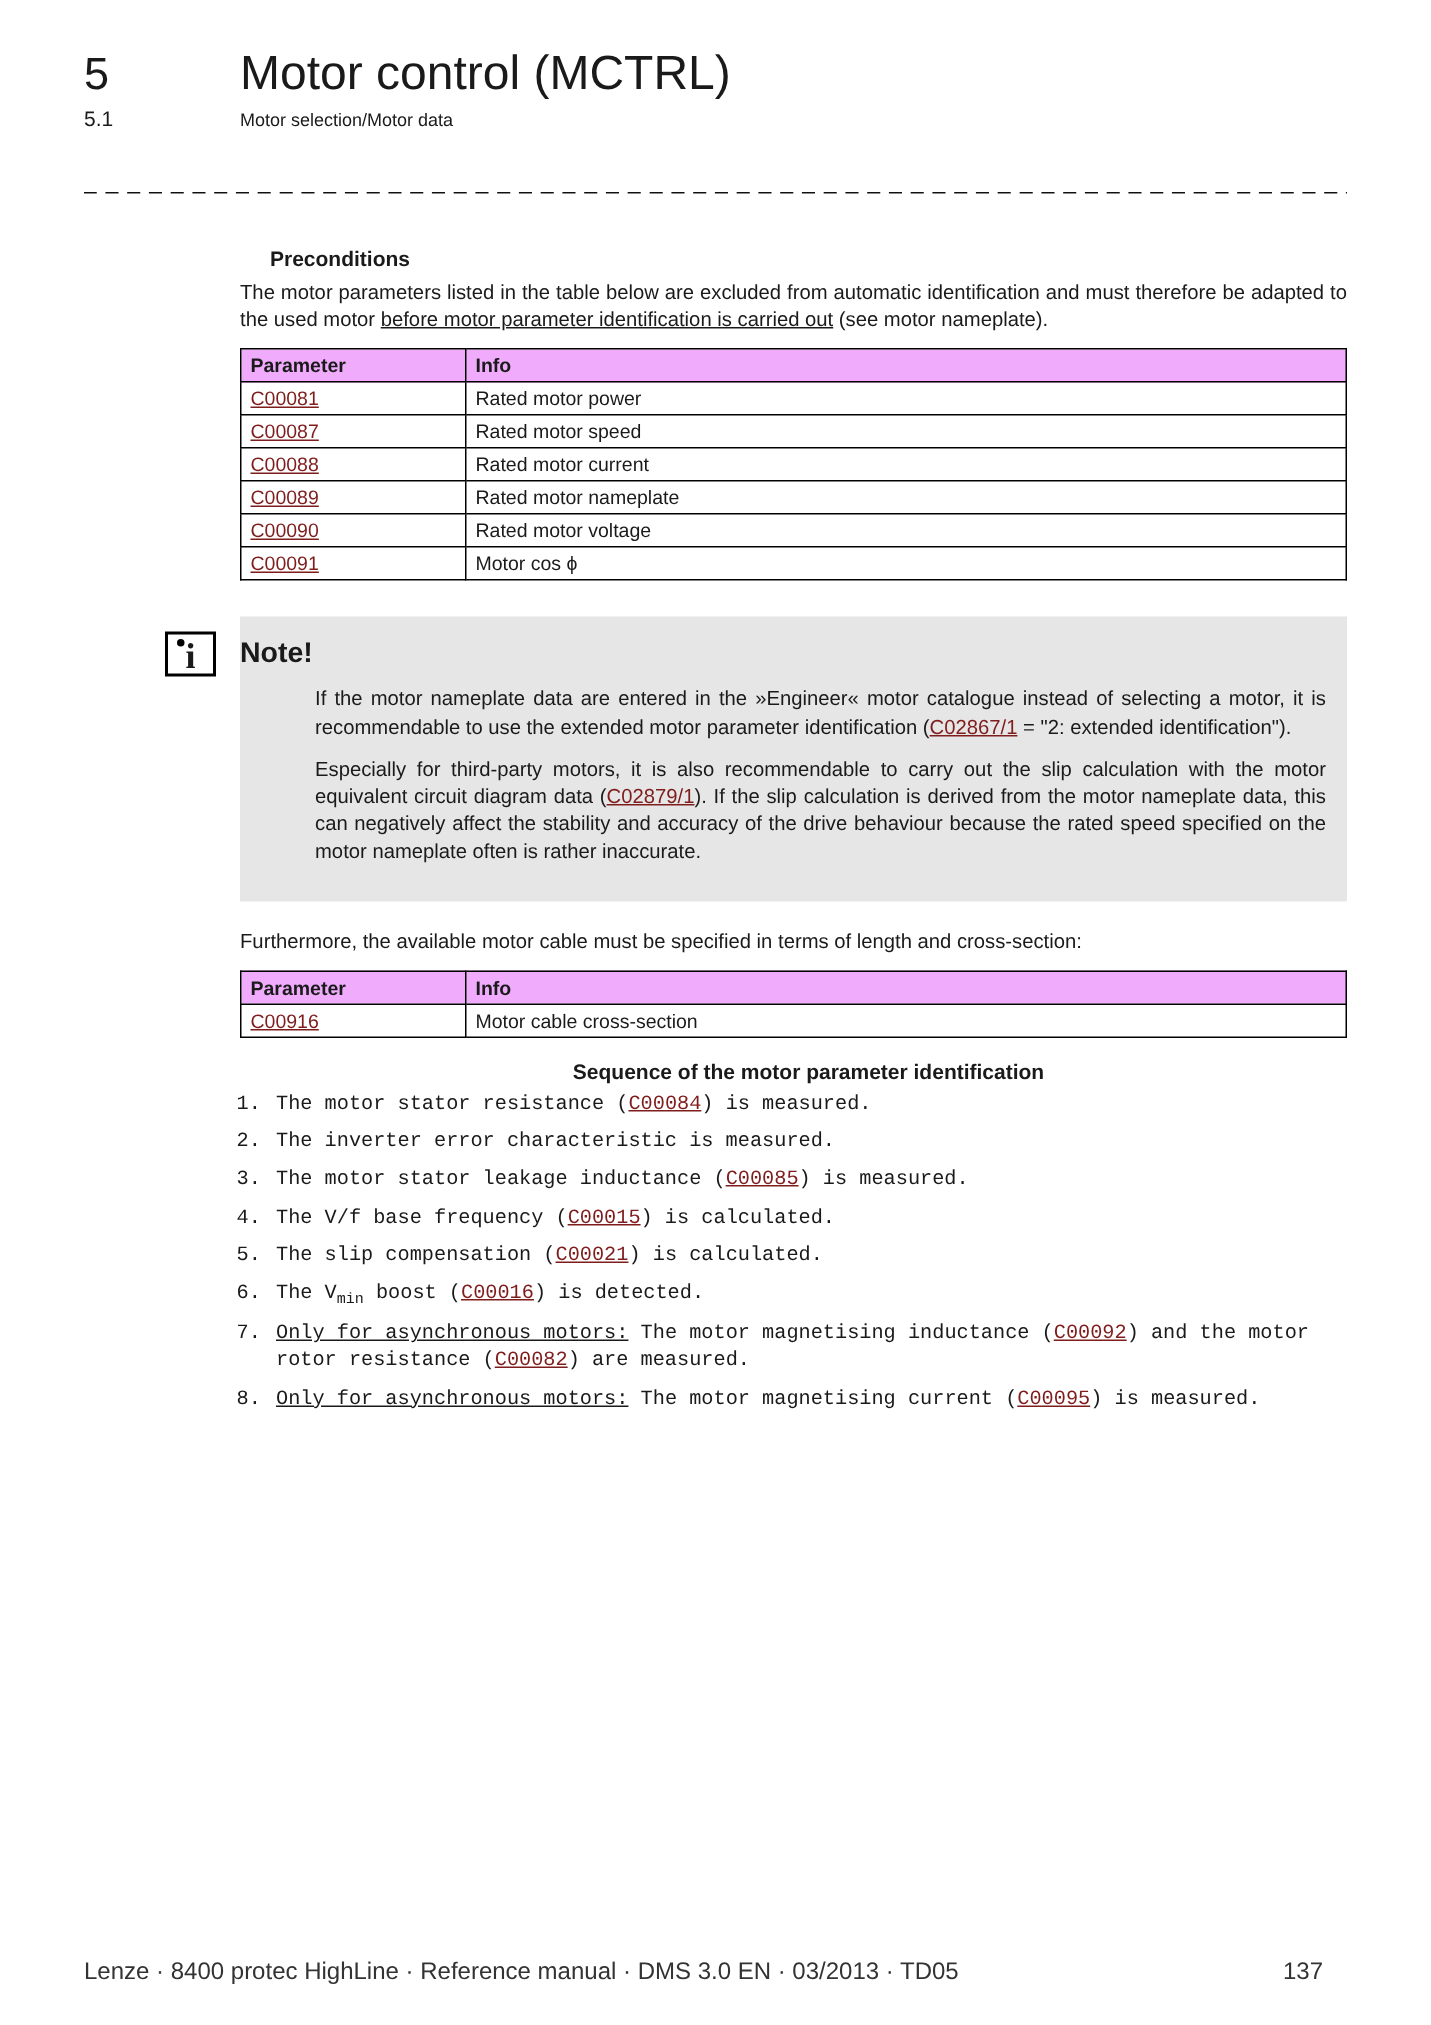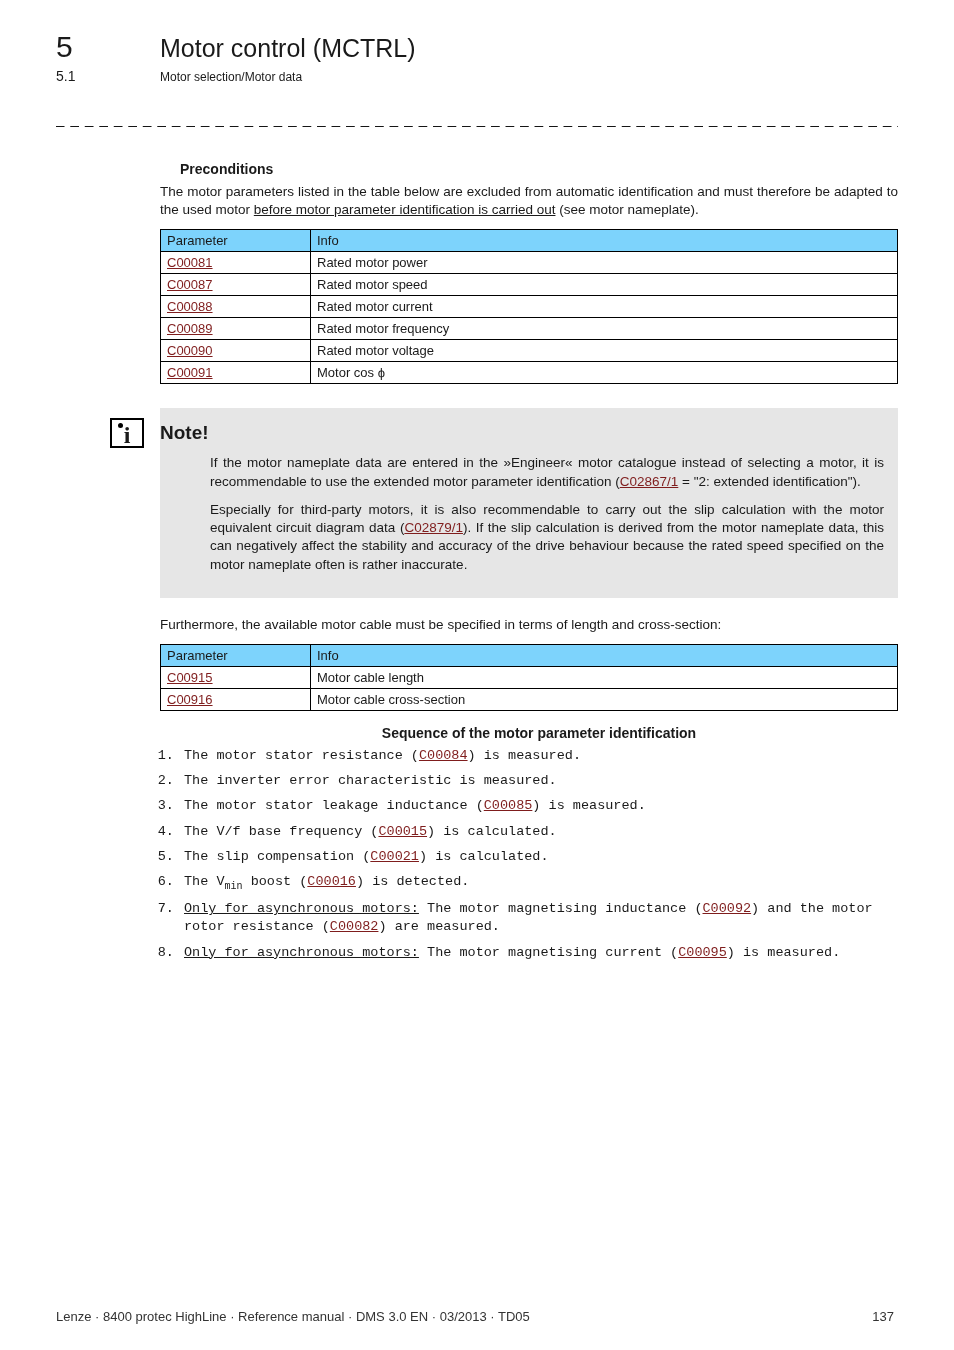--- a/index.html
+++ b/index.html
@@ -19,21 +19,21 @@
     display: flex;
     align-items: baseline;
     gap: 44px;
   }
   .chapter-num {
     font-size: 30px;
     font-weight: 400;
     width: 60px;
   }
   .chapter-title {
-    font-size: 25px;
+    font-size: 32px;
     font-weight: 400;
   }
   .subheader-row {
     display: flex;
     align-items: flex-end;
     gap: 44px;
     margin-top: 4px;
   }
   .sub-num {
     font-size: 14px;
@@ -70,22 +70,22 @@
     margin-bottom: 8px;
     font-size: 13px;
   }
   table.param th, table.param td {
     border: 1px solid #000;
     padding: 3px 6px;
     text-align: left;
     vertical-align: top;
   }
   table.param th {
-    background: #7dd3fc;
-    font-weight: 400;
+    background: #f0abfc;
+    font-weight: 700;
   }
   table.param th:first-child,
   table.param td:first-child {
     width: 150px;
   }
   .note-box {
     background: #e6e6e6;
     margin-top: 24px;
     margin-bottom: 18px;
     padding: 0;
@@ -139,24 +139,24 @@
   ol.seq li {
     padding-left: 2px;
     margin-bottom: 7px;
     line-height: 1.35;
   }
   .sub { font-size: 10px; vertical-align: sub; }
   .footer {
     position: absolute;
     bottom: 26px;
     left: 56px;
-    right: 60px;
+    right: 72px;
     display: flex;
     justify-content: space-between;
-    font-size: 13px;
+    font-size: 16px;
     color: #333;
   }
 </style>
 </head>
 <body>
 
 <div class="header-row">
   <div class="chapter-num">5</div>
   <div class="chapter-title">Motor control (MCTRL)</div>
 </div>
@@ -187,21 +187,21 @@
     <tr>
           <td><span class="link">C00087</span></td>
           <td>Rated motor speed</td>
         </tr>
     <tr>
           <td><span class="link">C00088</span></td>
           <td>Rated motor current</td>
         </tr>
     <tr>
           <td><span class="link">C00089</span></td>
-          <td>Rated motor frequency</td>
+          <td>Rated motor nameplate</td>
         </tr>
     <tr>
           <td><span class="link">C00090</span></td>
           <td>Rated motor voltage</td>
         </tr>
     <tr>
           <td><span class="link">C00091</span></td>
           <td>Motor cos ϕ</td>
         </tr>
   </tbody>
@@ -227,24 +227,20 @@
 
   <p>Furthermore, the available motor cable must be specified in terms of length and cross-section:</p>
 
   <table class="param">
     <tbody>
         <tr>
       <th>Parameter</th>
       <th>Info</th>
     </tr>
     <tr>
-          <td><span class="link">C00915</span></td>
-          <td>Motor cable length</td>
-        </tr>
-    <tr>
           <td><span class="link">C00916</span></td>
           <td>Motor cable cross-section</td>
         </tr>
   </tbody>
     </table>
 
   <div class="h-bold" style="margin-top:14px;text-align:center;">Sequence of the motor parameter identification</div>
 
   <ol class="seq">
     <li><span>The motor stator resistance (</span><span class="link">C00084</span><span>) is measured.</span></li>

